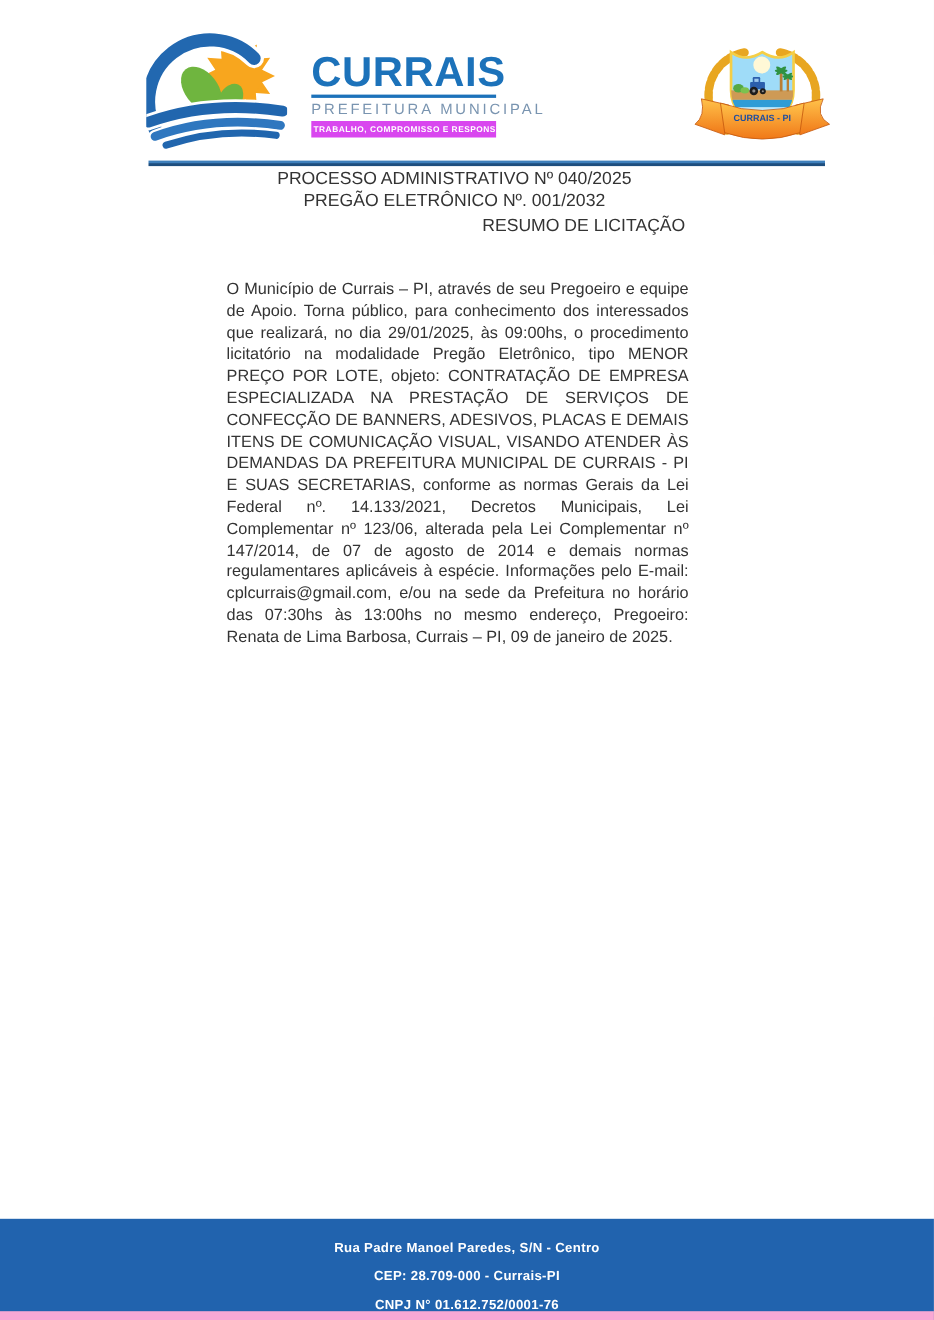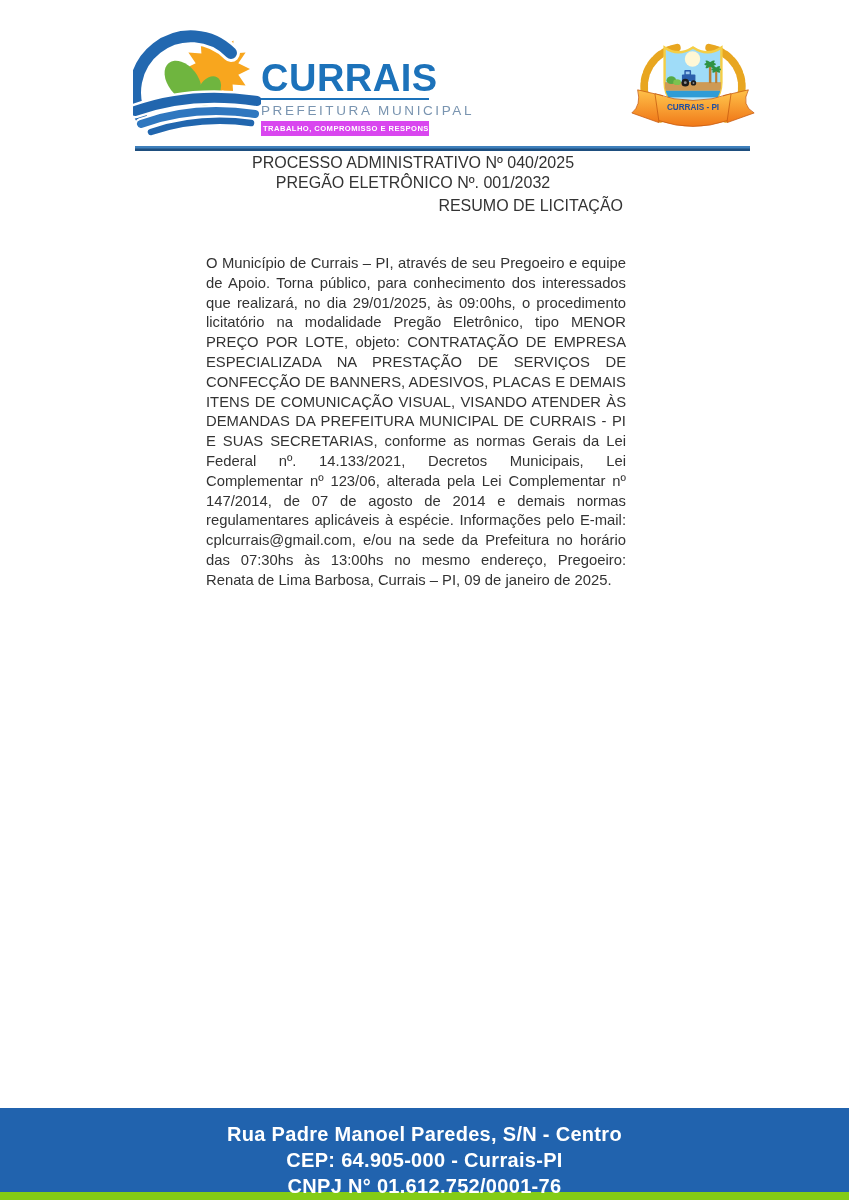--- a/index.html
+++ b/index.html
@@ -9,21 +9,21 @@
     background:#ffffff;
     margin:0 auto;
     overflow:hidden;
     font-family:"Liberation Sans", sans-serif;
     color:#303030;
   }
 
   
   .logo-group{
     position:absolute;left:133px;top:28px;
-    display:flex;align-items:flex-end;gap:0;
+    display:flex;align-items:flex-start;gap:22px;
   }
   .logo-icon{width:128px;height:108px;display:block;}
   .wordmark{display:flex;flex-direction:column;align-items:stretch;width:168px;margin-top:20px;}
   .logo-name{
     font-size:38px;font-weight:bold;color:#1c72ba;
     letter-spacing:0.5px;line-height:36px;text-align:center;
   }
   .logo-divider{height:2.5px;background:#1c72ba;margin:2px 0 3px 0;}
   .logo-subtitle{
     font-size:13.5px;color:#7994b0;letter-spacing:2.6px;
@@ -51,23 +51,23 @@
   
   .body-text{
     position:absolute;left:203px;top:251px;width:420px;margin:3px;
     text-align:justify;font-size:14.8px;line-height:19.8px;color:#333333;
   }
 
   
   .footer{
     position:absolute;left:0;top:1108px;width:849px;height:92px;
     box-sizing:border-box;
-    background:#2163ae;border-bottom:8px solid #84cc16;
+    background:#2163ae;border-bottom:8px solid #f9a8d4;
     color:#ffffff;text-align:center;font-weight:bold;
-    font-size:20px;line-height:26px;letter-spacing:0.3px;
+    font-size:12px;line-height:26px;letter-spacing:0.3px;
     padding-top:13px;
   }
 </style>
 </head>
 <body>
 
 <div class="page">
 
   <div class="logo-group">
     <svg class="logo-icon" viewBox="0 0 128 106" aria-hidden="true">
@@ -161,17 +161,17 @@
   <div class="titles">
     <div>PROCESSO ADMINISTRATIVO Nº 040/2025</div>
     <div>PREGÃO ELETRÔNICO Nº. 001/2032</div>
     <div class="section-title">RESUMO DE LICITAÇÃO</div>
   </div>
 
   <p class="body-text">O Município de Currais – PI, através de seu Pregoeiro e equipe de Apoio. Torna público, para conhecimento dos interessados que realizará, no dia 29/01/2025, às 09:00hs, o procedimento licitatório na modalidade Pregão Eletrônico, tipo MENOR PREÇO POR LOTE, objeto: CONTRATAÇÃO DE EMPRESA ESPECIALIZADA NA PRESTAÇÃO DE SERVIÇOS DE CONFECÇÃO DE BANNERS, ADESIVOS, PLACAS E DEMAIS ITENS DE COMUNICAÇÃO VISUAL, VISANDO ATENDER ÀS DEMANDAS DA PREFEITURA MUNICIPAL DE CURRAIS - PI E SUAS SECRETARIAS, conforme as normas Gerais da Lei Federal nº. 14.133/2021, Decretos Municipais, Lei Complementar nº 123/06, alterada pela Lei Complementar nº 147/2014, de 07 de agosto de 2014 e demais normas regulamentares aplicáveis à espécie. Informações pelo E-mail: cplcurrais@gmail.com, e/ou na sede da Prefeitura no horário das 07:30hs às 13:00hs no mesmo endereço, Pregoeiro: Renata de Lima Barbosa, Currais – PI, 09 de janeiro de 2025.</p>
 
   <div class="footer">
     <div>Rua Padre Manoel Paredes, S/N - Centro</div>
-    <div>CEP: 64.905-000 - Currais-PI</div>
+    <div>CEP: 28.709-000 - Currais-PI</div>
     <div>CNPJ N° 01.612.752/0001-76</div>
   </div>
 
 </div>
 
 </body></html>

